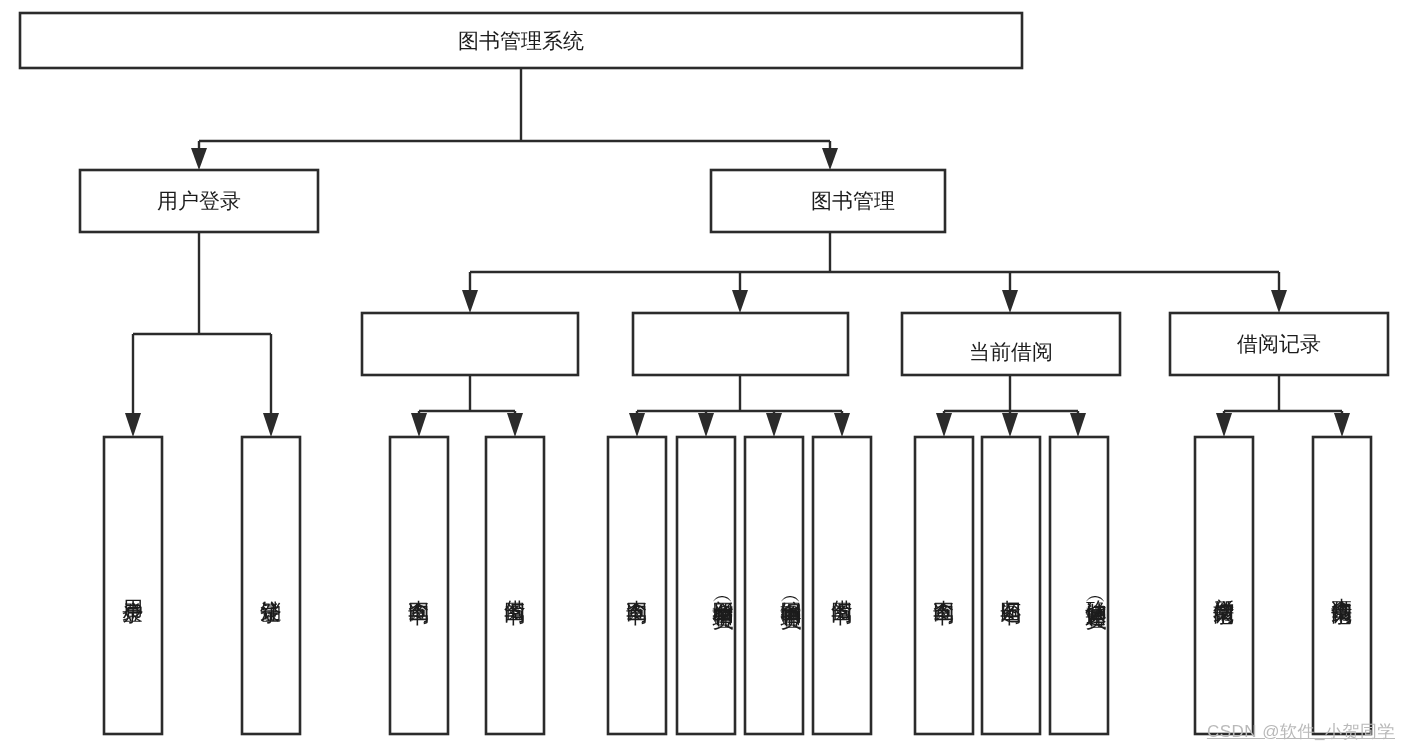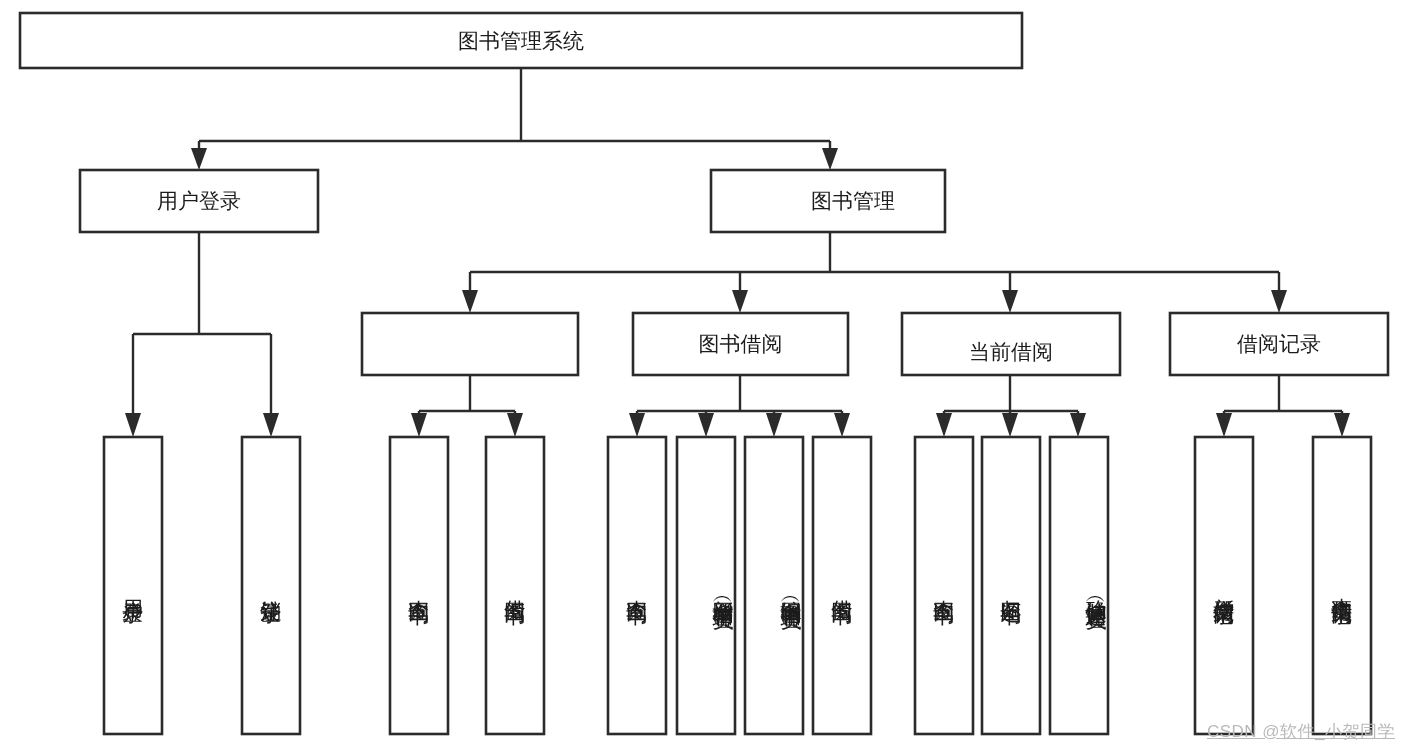--- a/index.html
+++ b/index.html
@@ -180,23 +180,20 @@
     <span>图书管理系统</span>
   </div>
 
   <div class="horiz-label-wrap" style="left:80px; top:170px; width:238px; height:62px;">
     <span>用户登录</span>
   </div>
   <div class="horiz-label-wrap" style="left:711px; top:170px; width:284px; height:62px;">
     <span>图书管理</span>
   </div>
 
-  <div class="horiz-label-wrap" style="left:633px; top:313px; width:215px; height:62px;">
-    <span>图书借阅</span>
-  </div>
   <div class="horiz-label-wrap" style="left:902px; top:313px; width:218px; height:78px;">
     <span>当前借阅</span>
   </div>
   <div class="horiz-label-wrap" style="left:1170px; top:313px; width:218px; height:62px;">
     <span>借阅记录</span>
   </div>
 
   <div class="vert-label-wrap" style="left:104px; top:437px; width:58px; height:297px;">
     <span>用户登录</span>
   </div>

